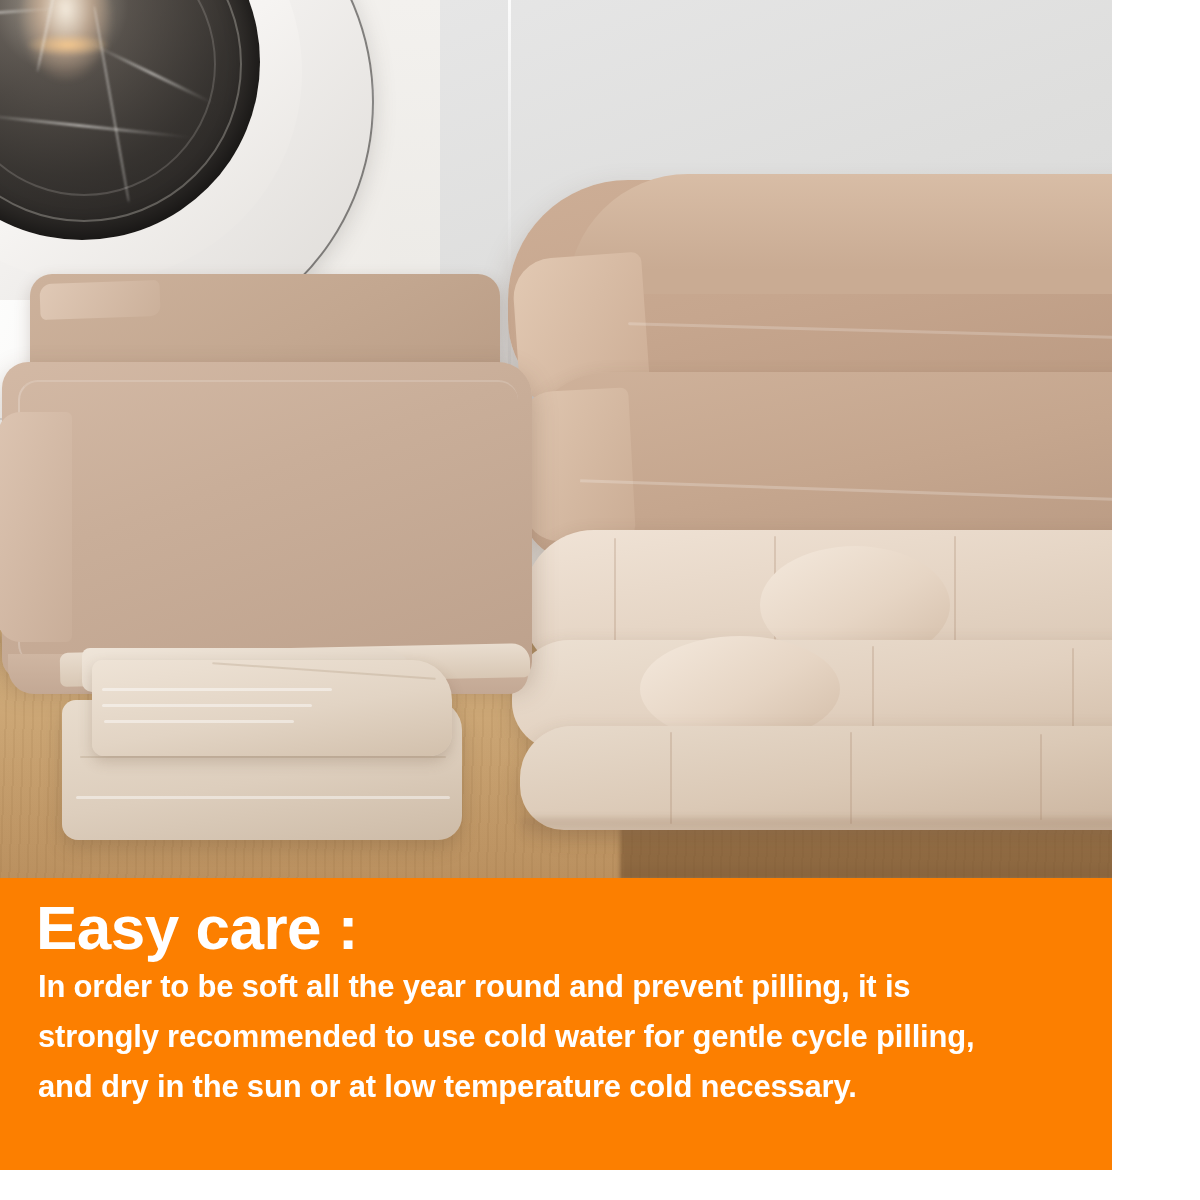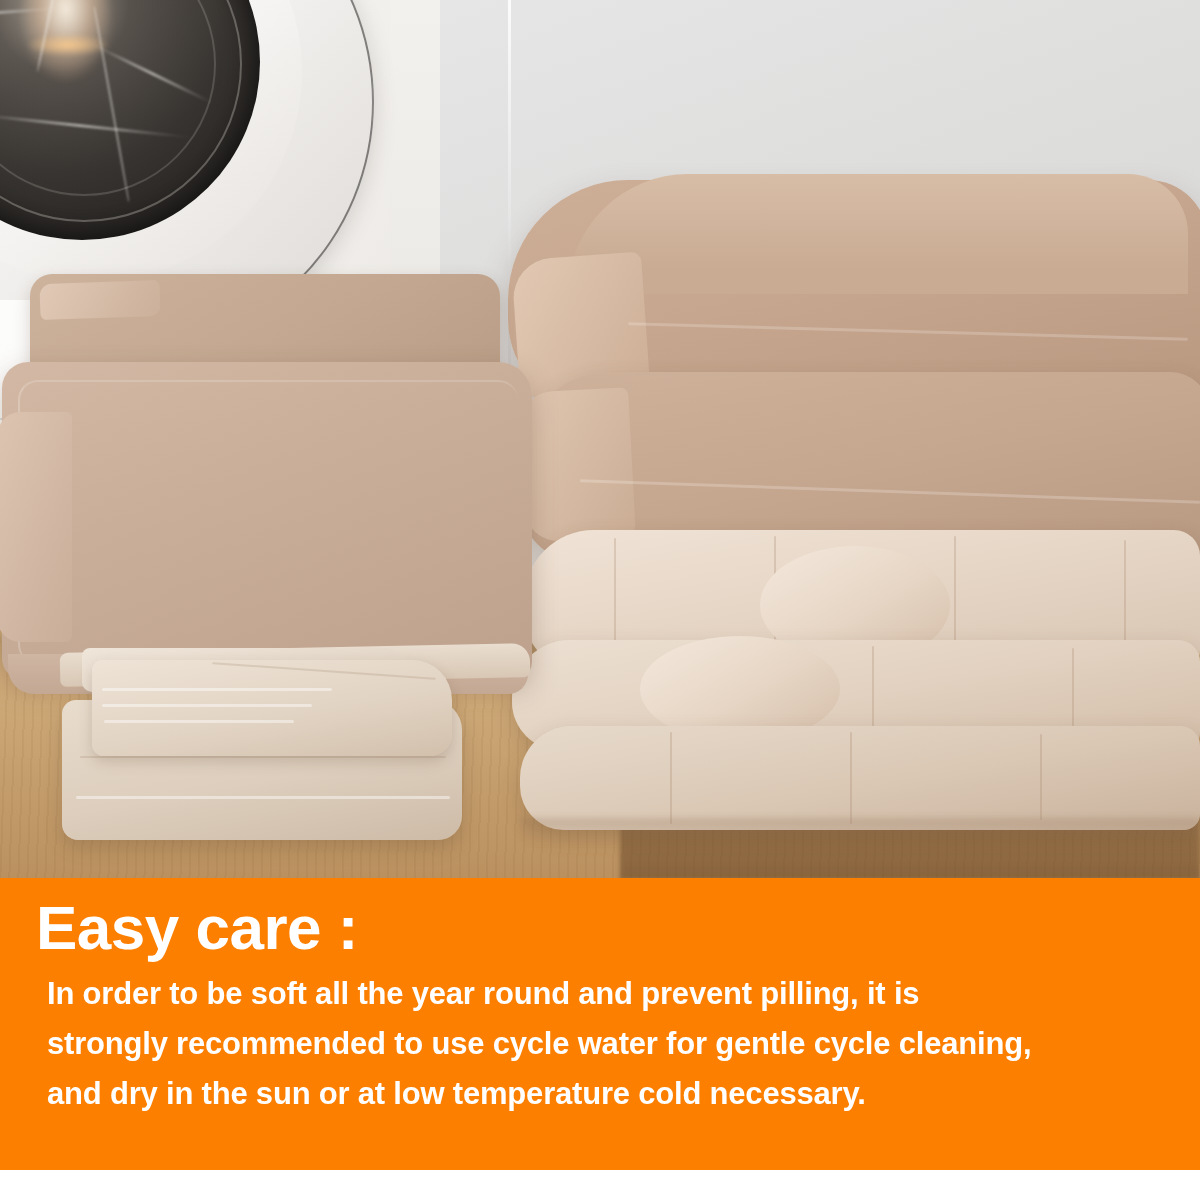--- a/index.html
+++ b/index.html
@@ -6,21 +6,21 @@
     margin: 0;
     padding: 0;
     background: #ffffff;
   }
   body {
     font-family: "Liberation Sans", sans-serif;
   }
 
   #page {
     position: relative;
-    width: 1200px;
+    width: 1112px;
     height: 1200px;
     overflow: hidden;
     background: #737373;
   }
 
   
   .photo {
     position: absolute;
     left: 0; top: 0;
     width: 1200px;
@@ -372,21 +372,21 @@
   .banner-title {
     color: #ffffff;
     font-size: 62px;
     font-weight: 700;
     line-height: 1.04;
     letter-spacing: -0.5px;
     margin: 0 0 2px 2px;
     white-space: nowrap;
   }
   .banner-body {
-    margin: 9px;
+    margin: 0;
     padding: 0;
     list-style: none;
   }
   .banner-line {
     color: #ffffff;
     font-size: 31px;
     font-weight: 700;
     line-height: 50px;
     letter-spacing: -0.2px;
     margin-left: 4px;
@@ -495,20 +495,20 @@
       <div class="sheet-fold" style="left:12px;top:60px;width:190px;height:3px;"></div>
       <div class="sheet-crease" style="left:120px;top:10px;width:224px;height:2px;transform:rotate(4deg);"></div>
     </div>
 
   </div>
 
   <div class="banner">
     <div class="banner-title">Easy care :</div>
     <div class="banner-body">
       <div class="banner-line">In order to be soft all the year round and prevent pilling, it is</div>
-      <div class="banner-line">strongly recommended to use cycle water for gentle cycle cleaning,</div>
+      <div class="banner-line">strongly recommended to use cold water for gentle cycle pilling,</div>
       <div class="banner-line">and dry in the sun or at low temperature cold necessary.</div>
     </div>
   </div>
 
   <div class="footer-white"></div>
 
 </div>
 
 </body></html>

